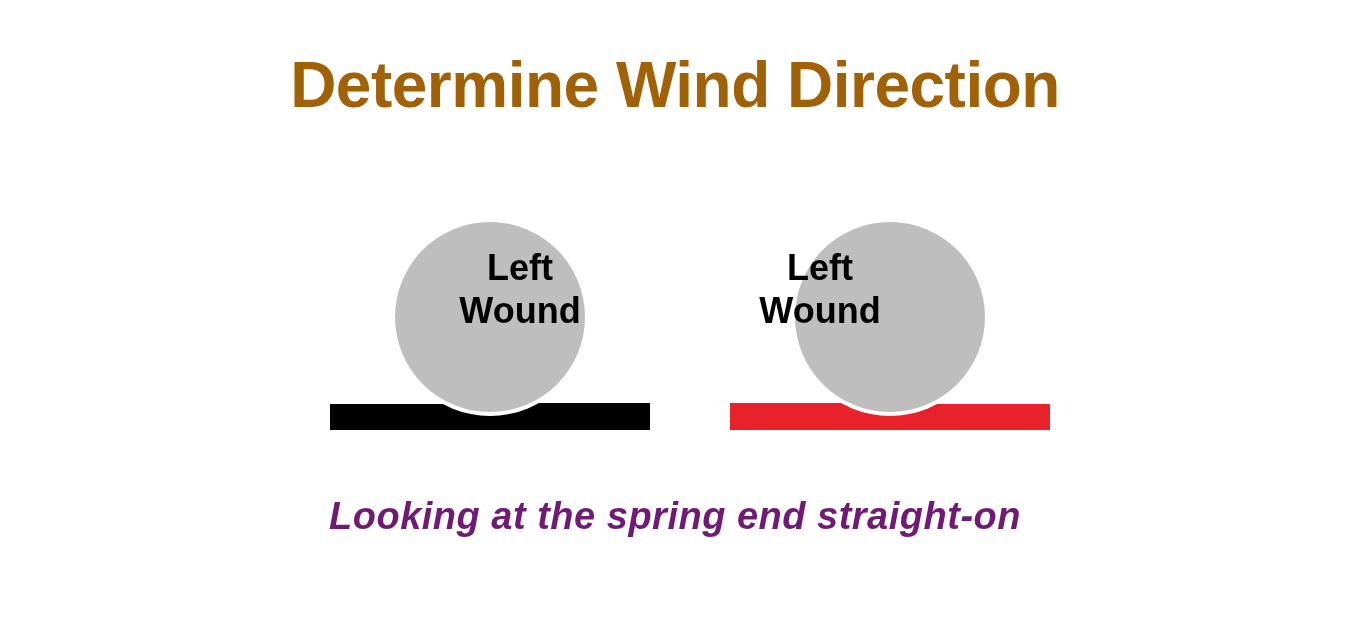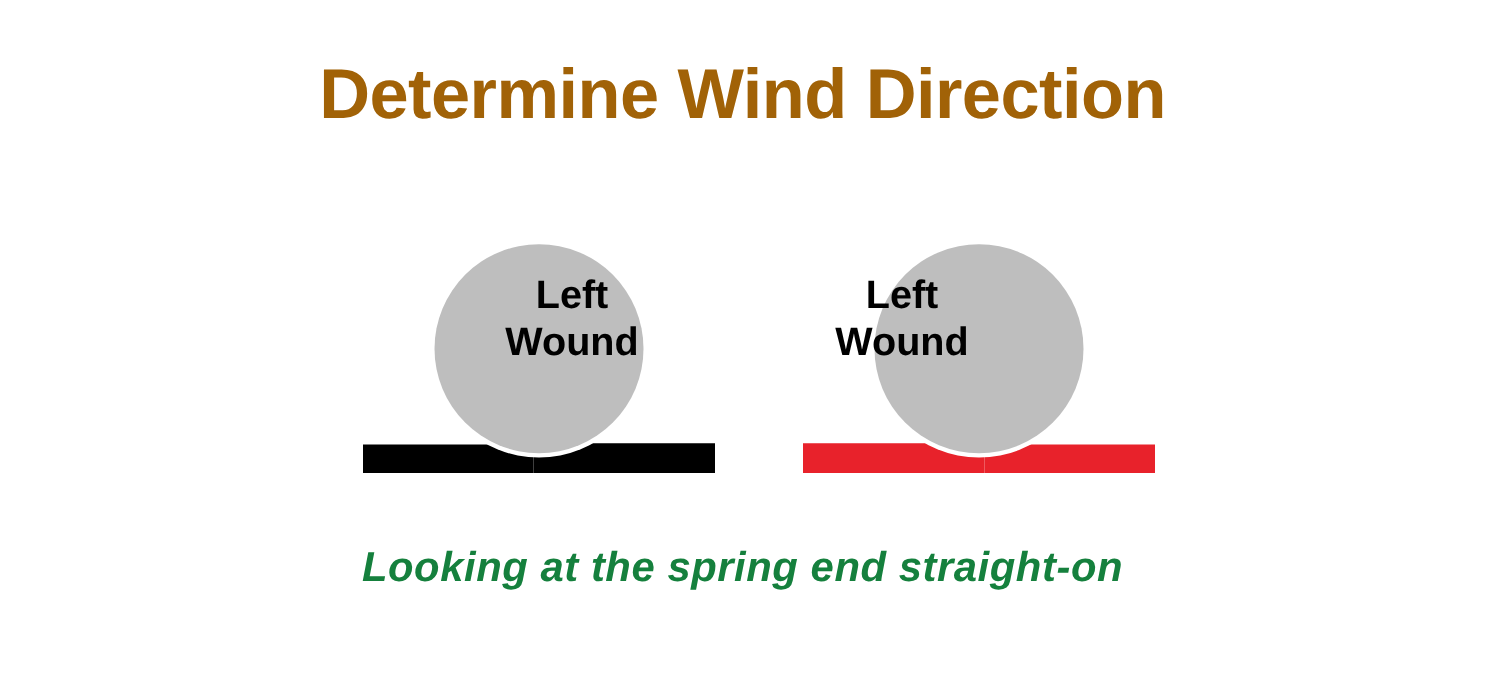--- a/index.html
+++ b/index.html
@@ -159,15 +159,15 @@
       <span class="line">Wound</span>
     </div>
 
     <div class="coil-label" id="label-right">
       <span class="line">Left</span>
       <span class="line">Wound</span>
     </div>
 
   </div>
 
-  <div id="caption" style="color: #15803d;">Looking at the spring end straight-on</div>
+  <div id="caption" style="color: #701a75;">Looking at the spring end straight-on</div>
 
 </div>
 
 </body></html>

